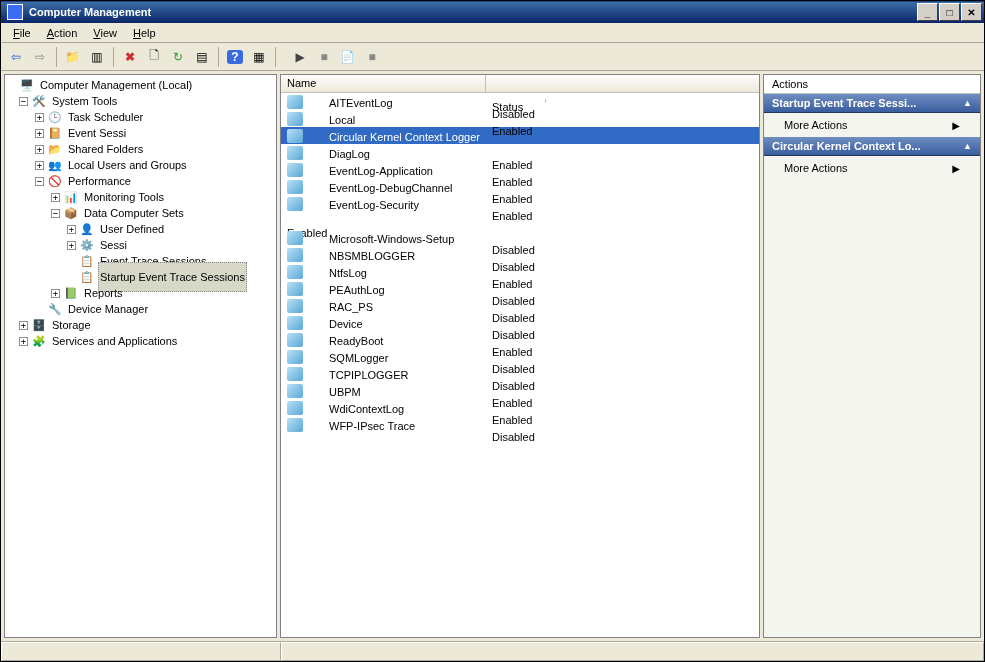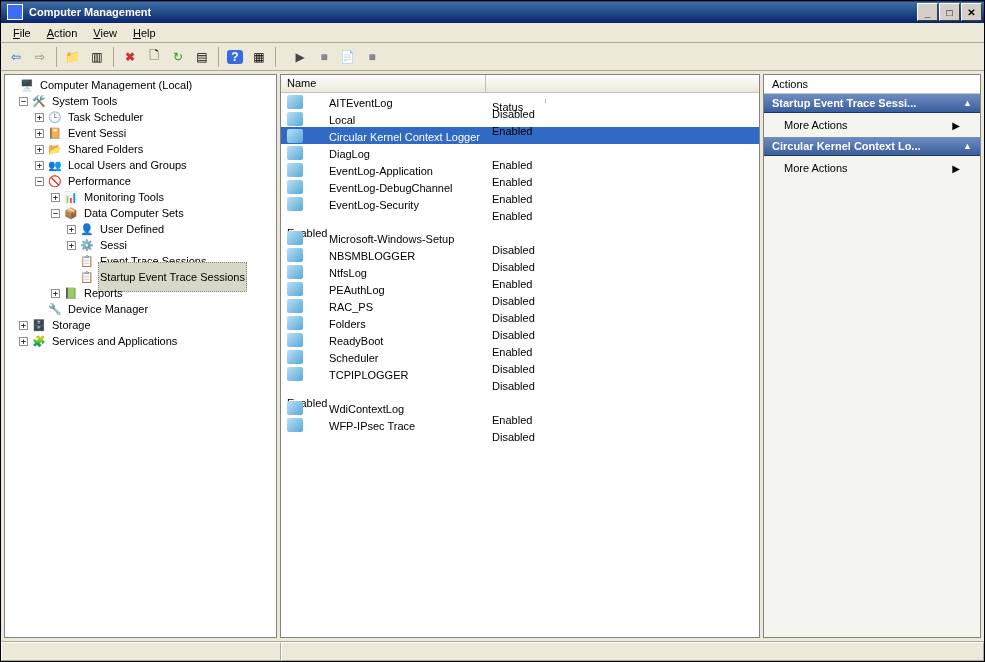--- a/index.html
+++ b/index.html
@@ -433,46 +433,50 @@
         <div class="list-row">
           <div class="cell col-name">
             <span class="licon"></span>
             <span>RAC_PS</span>
           </div>
           <div class="cell col-status">Disabled</div>
         </div>
         <div class="list-row">
           <div class="cell col-name">
             <span class="licon"></span>
-            <span>Folders</span>
+            <span>Device</span>
           </div>
           <div class="cell col-status">Disabled</div>
         </div>
         <div class="list-row">
           <div class="cell col-name">
             <span class="licon"></span>
             <span>ReadyBoot</span>
           </div>
           <div class="cell col-status">Enabled</div>
         </div>
         <div class="list-row">
           <div class="cell col-name">
             <span class="licon"></span>
-            <span>Scheduler</span>
+            <span>SQMLogger</span>
           </div>
           <div class="cell col-status">Disabled</div>
         </div>
         <div class="list-row">
           <div class="cell col-name">
             <span class="licon"></span>
             <span>TCPIPLOGGER</span>
           </div>
           <div class="cell col-status">Disabled</div>
         </div>
         <div class="list-row">
+          <div class="cell col-name">
+            <span class="licon"></span>
+            <span>UBPM</span>
+          </div>
           <div class="cell col-status">Enabled</div>
         </div>
         <div class="list-row">
           <div class="cell col-name">
             <span class="licon"></span>
             <span>WdiContextLog</span>
           </div>
           <div class="cell col-status">Enabled</div>
         </div>
         <div class="list-row">

